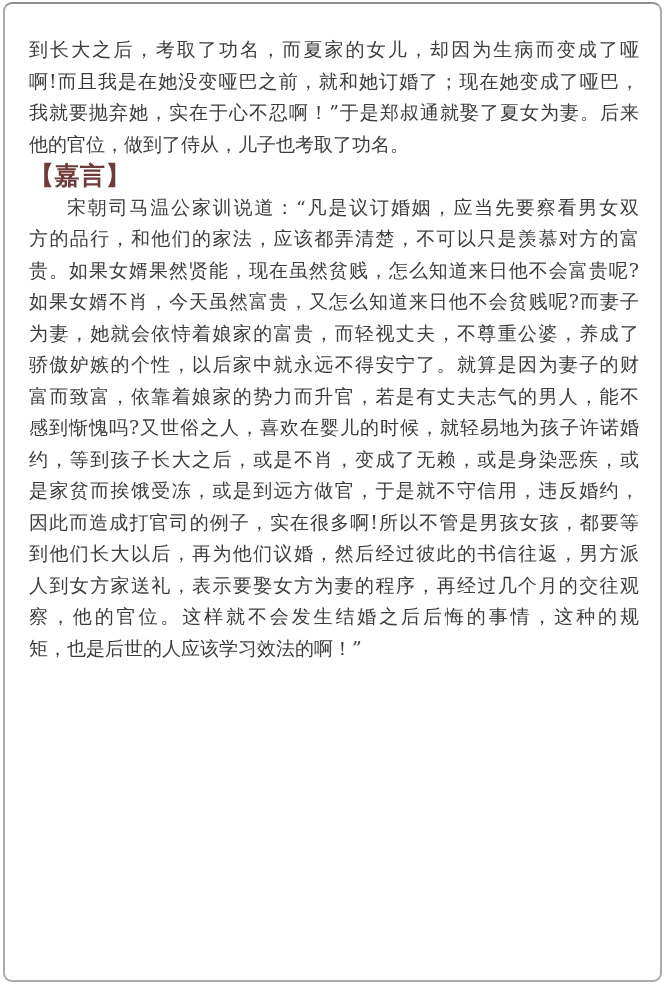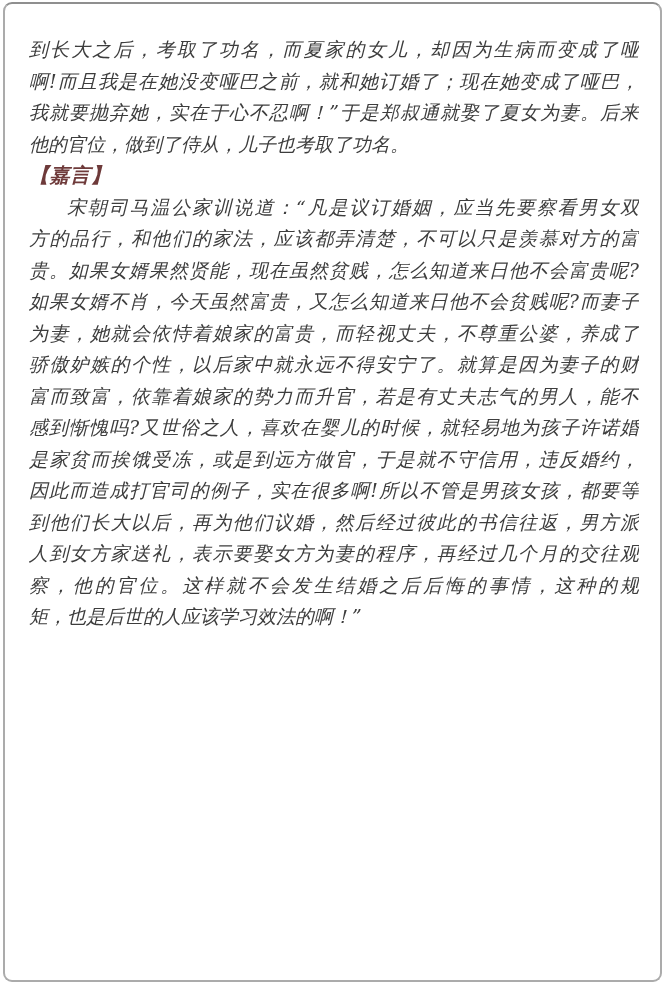--- a/index.html
+++ b/index.html
@@ -7,21 +7,20 @@
     padding: 0;
     background: #ffffff;
     font-family: "DejaVu Serif", "Liberation Serif", serif;
   }
   .page {
     position: relative;
     width: 666px;
     height: 988px;
     background: #ffffff;
     overflow: hidden;
-    font-style: italic;
   }
   .page-frame {
     position: absolute;
     left: 3px;
     top: 2px;
     right: 4px;
     bottom: 6px;
     border: 2px solid #ababab;
     border-top-color: #8f8f8f;
     border-radius: 9px;
@@ -44,21 +43,21 @@
     overflow: hidden;
   }
   .tline.last {
     text-align-last: left;
   }
   .para-indent .tline:first-child {
     text-indent: 2em;
   }
   .heading {
     margin: 0;
-    font-size: 20px;
+    font-size: 25px;
     font-weight: bold;
     line-height: 31.5px;
     color: #6e3a3a;
     letter-spacing: 0.5px;
   }
 </style>
 </head>
 <body>
 
 <div class="page">
@@ -73,20 +72,21 @@
     <h2 class="heading">【嘉言】</h2>
     <div class="para para-indent">
         <div class="tline">宋朝司马温公家训说道：“凡是议订婚姻，应当先要察看男女双</div>
         <div class="tline">方的品行，和他们的家法，应该都弄清楚，不可以只是羡慕对方的富</div>
         <div class="tline">贵。如果女婿果然贤能，现在虽然贫贱，怎么知道来日他不会富贵呢?</div>
         <div class="tline">如果女婿不肖，今天虽然富贵，又怎么知道来日他不会贫贱呢?而妻子</div>
         <div class="tline">为妻，她就会依恃着娘家的富贵，而轻视丈夫，不尊重公婆，养成了</div>
         <div class="tline">骄傲妒嫉的个性，以后家中就永远不得安宁了。就算是因为妻子的财</div>
         <div class="tline">富而致富，依靠着娘家的势力而升官，若是有丈夫志气的男人，能不</div>
         <div class="tline">感到惭愧吗?又世俗之人，喜欢在婴儿的时候，就轻易地为孩子许诺婚</div>
+        <div class="tline">约，等到孩子长大之后，或是不肖，变成了无赖，或是身染恶疾，或</div>
         <div class="tline">是家贫而挨饿受冻，或是到远方做官，于是就不守信用，违反婚约，</div>
         <div class="tline">因此而造成打官司的例子，实在很多啊!所以不管是男孩女孩，都要等</div>
         <div class="tline">到他们长大以后，再为他们议婚，然后经过彼此的书信往返，男方派</div>
         <div class="tline">人到女方家送礼，表示要娶女方为妻的程序，再经过几个月的交往观</div>
         <div class="tline">察，他的官位。这样就不会发生结婚之后后悔的事情，这种的规</div>
         <div class="tline last">矩，也是后世的人应该学习效法的啊！”</div>
       </div>
   </div>
 </div>
 

